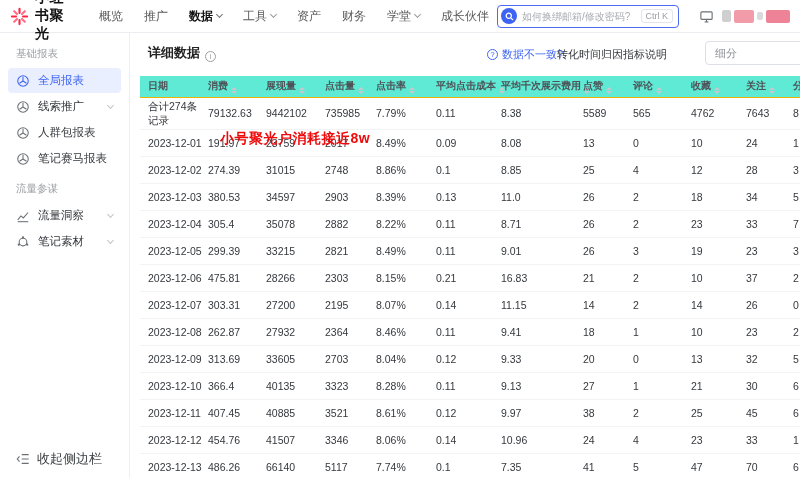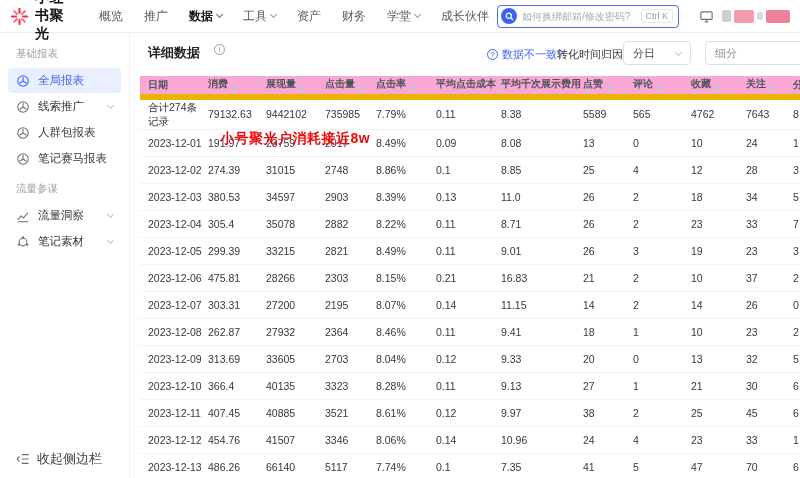--- a/index.html
+++ b/index.html
@@ -38,37 +38,37 @@
   .side-item.active { background:#e9efff; color:#3d63f2; }
   .side-item.active .licon { color:#3d63f2; }
   .side-item .chev { margin-left:auto; color:#9b9ea3; }
   .collapse { position:absolute; left:16px; bottom:10px; display:flex; align-items:center; gap:7px;
               font-size:13px; color:#3c4043; cursor:pointer; }
   .collapse .licon { color:#6b7075; display:flex; }
 
   
   .main { position:absolute; left:131px; top:33px; right:0; bottom:0; background:#fff; }
   .page-title { position:absolute; left:17px; top:11px; font-size:13px; font-weight:700; color:#222;
-                display:flex; align-items:flex-start; gap:14px; }
+                display:flex; align-items:flex-end; gap:5px; }
   .iicon { width:11px; height:11px; border:1px solid #9b9ea3; border-radius:50%; font-size:8px; color:#9b9ea3;
            display:flex; align-items:center; justify-content:center; font-style:normal; font-weight:400; flex:none; }
   .qicon { border-color:#3d63f2; color:#3d63f2; }
   .hlink { position:absolute; top:14px; font-size:11px; display:flex; gap:4px; align-items:center; white-space:nowrap; }
   .link-blue { color:#3d63f2; cursor:pointer; }
   .link-dark { color:#34383d; cursor:pointer; }
   .select { position:absolute; top:8px; height:24px; border:1px solid #dcdfe6; border-radius:4px; display:flex;
             align-items:center; padding:0 9px; font-size:11px; color:#43474d; cursor:pointer; background:#fff; }
   .select .chev { margin-left:auto; color:#a8abb2; margin-top:-1px; }
   .select .ph { color:#8b8f96; }
 
   
   .table-wrap { position:absolute; left:9px; top:43px; width:724px; overflow:hidden; }
   table { border-collapse:collapse; table-layout:fixed; width:715px; }
-  th { background:#f9a8d4; font-size:10px; font-weight:700; color:#4e5358; text-align:left;
-       padding:0 0 0 8px; height:21px; white-space:nowrap; overflow:visible; border-bottom:6px solid #eab308; }
+  th { background:#5eead4; font-size:10px; font-weight:700; color:#4e5358; text-align:left;
+       padding:0 0 0 8px; height:21px; white-space:nowrap; overflow:visible; border-bottom:1px solid #eab308; }
   td { font-size:10.5px; color:#34383d; padding:0 0 0 8px; height:27px;
        border-bottom:1px solid #f2f3f5; white-space:nowrap; overflow:visible; }
   tr.total td { height:32px; white-space:normal; line-height:1.35; word-break:break-all; }
   .sort { display:inline-flex; flex-direction:column; margin-left:3px; vertical-align:-1px; }
   .sort i { display:block; width:0; height:0; border-left:3px solid transparent; border-right:3px solid transparent; }
   .sort .up { border-bottom:3.5px solid #c6c9ce; margin-bottom:1.5px; }
   .sort .dn { border-top:3.5px solid #c6c9ce; }
 
   
   .annotation { position:absolute; left:220px; top:130px; font-size:14px; font-weight:700; color:#ee0a0a;
@@ -239,24 +239,20 @@
     </div>
 
     <div class="hlink" style="left:356px">
       <i class="iicon qicon">?</i>
       <span class="link-blue">数据不一致?</span>
     </div>
     <div class="hlink" style="left:426px">
       <span class="link-dark">转化时间归因指标说明</span>
     </div>
 
-    <div class="select" style="left:492px;width:68px">
-      <span>分日</span>
-      <i class="chev"></i>
-    </div>
     <div class="select" style="left:574px;width:112px">
       <span class="ph">细分</span>
     </div>
 
     <div class="table-wrap">
       <table>
           <colgroup>
             <col style="width: 60px;">
             <col style="width: 58px;">
             <col style="width: 59px;">

